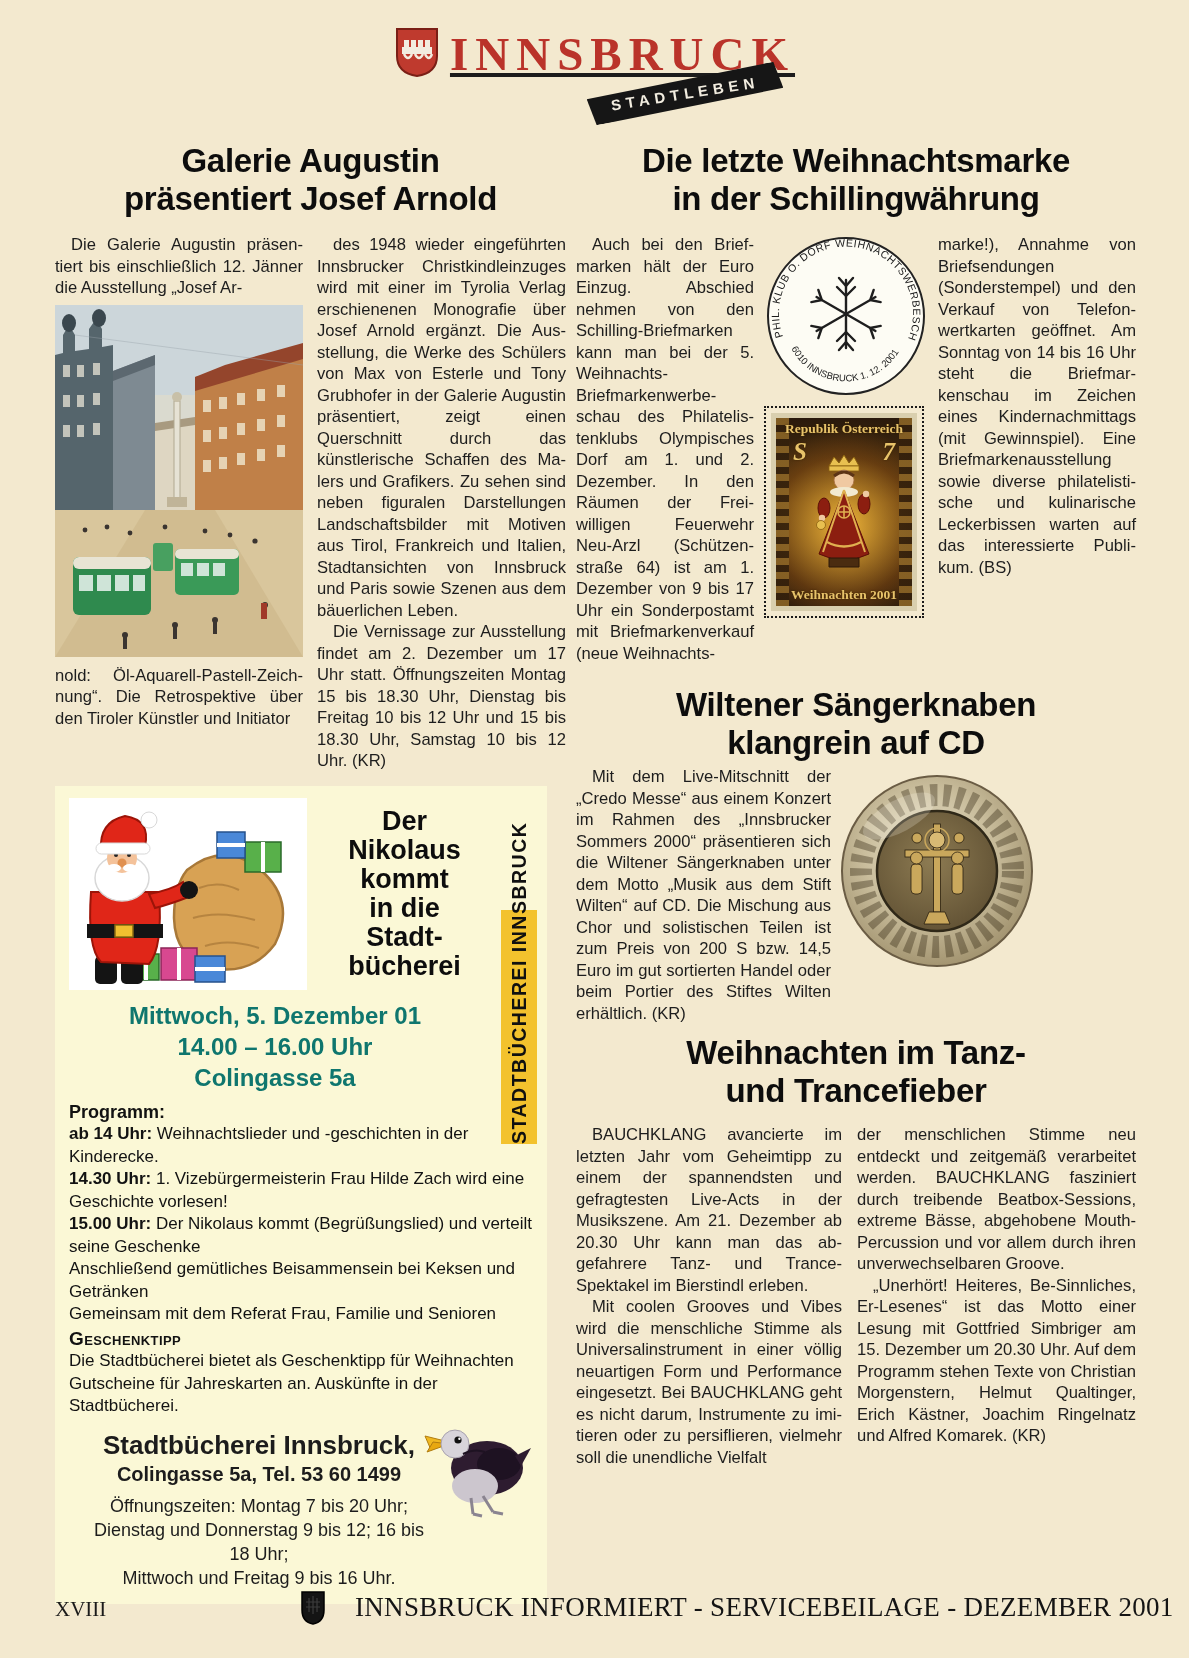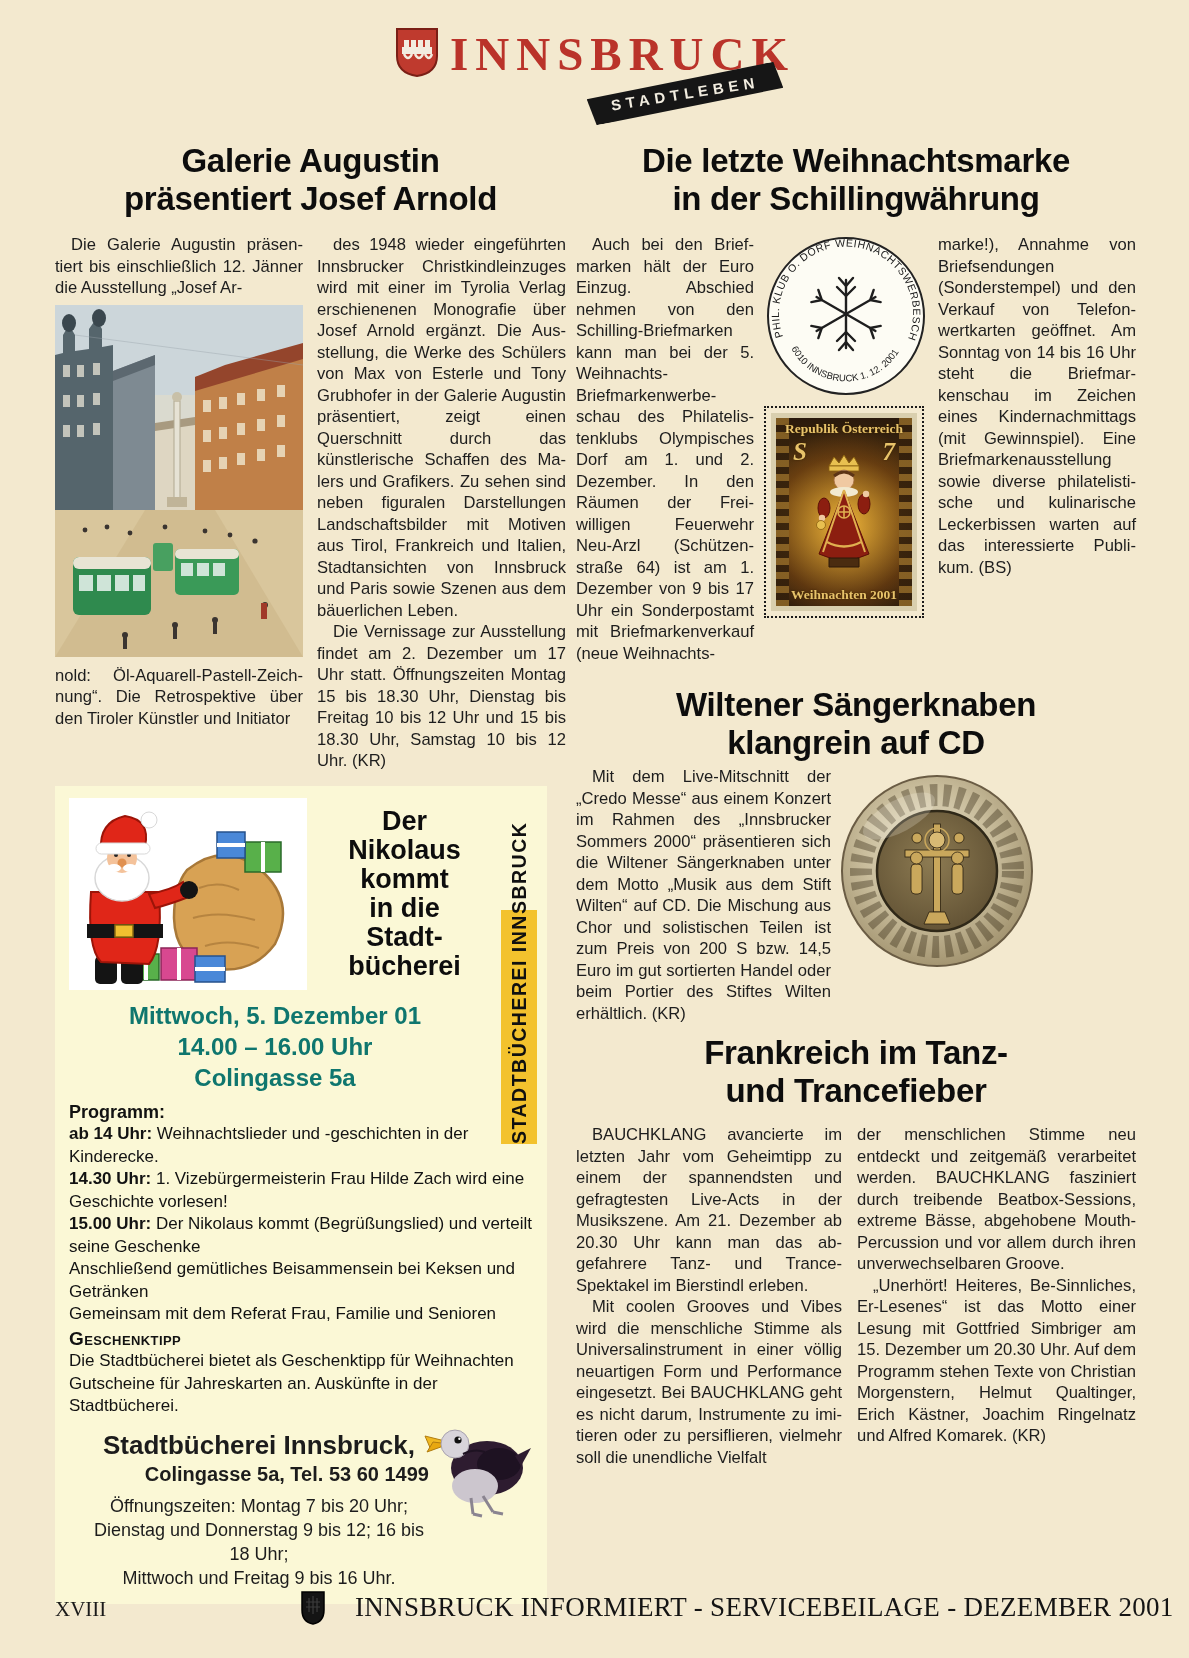--- a/index.html
+++ b/index.html
@@ -3,21 +3,21 @@
 <meta charset="utf-8">
 <style>
   * { margin:0; padding:0; box-sizing:border-box; }
   html,body { background:#e8dec2; }
   body { width:1189px; height:1658px; position:relative; font-family:"Liberation Sans",sans-serif; color:#1c1c1c; overflow:hidden; }
   .page { position:absolute; inset:0; background:#f3e9cf; }
 
   
   .masthead { position:absolute; top:26px; left:0; width:100%; height:104px; }
   .masthead-inner { position:relative; width:440px; margin:0 auto; }
-  .logo-row { display:flex; align-items:center; justify-content:center; gap:10px; }
+  .logo-row { display:flex; align-items:center; justify-content:center; gap:10px;text-decoration:underline; }
   .masthead-title { font-family:"Liberation Serif",serif; font-size:47px; font-weight:bold; letter-spacing:7px; color:#ba332a; white-space:nowrap; }
   .ribbon { position:absolute; left:212px; top:50px; width:196px; height:35px; background:#161616; transform:rotate(-9deg);
             clip-path:polygon(0 22%, 97% 0, 100% 78%, 3% 100%); display:flex; align-items:center; justify-content:center; }
   .ribbon span { color:#f2ede0; font-size:15px; font-weight:bold; letter-spacing:5px; }
 
   
   .col-left  { position:absolute; left:55px;  top:142px; width:511px; }
   .col-right { position:absolute; left:576px; top:142px; width:560px; }
 
   h2.headline { font-size:33px; line-height:38px; font-weight:bold; text-align:center; color:#0d0d0d; letter-spacing:-0.3px; }
@@ -39,21 +39,21 @@
   .vert-strip { position:absolute; top:10px; right:6px; width:54px; height:350px; }
   .vert-bar  { position:absolute; right:4px; top:114px; width:36px; height:234px; background:#f3c22d; }
   .vert-text { position:absolute; right:10px; top:2px; height:346px; writing-mode:vertical-rl; transform:rotate(180deg);
                font-size:19.5px; font-weight:bold; letter-spacing:1.5px; color:#101010; white-space:nowrap; }
   .nik-dates { margin-top:10px; padding-right:52px; text-align:center; color:#0f766e; font-weight:bold; font-size:24px; line-height:31px; }
   .nik-prog  { margin-top:8px; font-size:17px; line-height:22.5px; color:#121212; }
   .prog-label { font-weight:bold; font-size:18px; }
   .gift-label { font-weight:bold; font-variant:small-caps; font-size:19px; letter-spacing:.4px; margin-top:2px; }
   .nik-contact { margin-top:12px; text-align:center; padding-right:104px; padding-left:20px; }
   .contact-name { font-size:26px; font-weight:bold; }
-  .contact-addr { font-size:20px; font-weight:bold; margin-top:2px;text-align:right; }
+  .contact-addr { font-size:20px; font-weight:bold; margin-top:2px; }
   .hours { margin-top:8px; font-size:18px; line-height:24px; }
   .bird-img { position:absolute; right:14px; bottom:86px; width:110px; height:96px; }
 
   
   .marke-row { display:flex; gap:10px; margin-top:16px; }
   .m-col1 { width:178px; flex:none; }
   .m-mid  { width:164px; flex:none; }
   .m-col2 { flex:1; }
   .postmark { width:164px; height:164px; }
   .stamp-wrap { margin-top:8px; border:2px dotted #1a1a1a; padding:5px; width:160px; }
@@ -440,21 +440,21 @@
               <circle cx="118" cy="70" r="5"></circle>
             <path d="M88 144 h16 l5 12 h-26 z"></path>
           </g>
           <circle cx="96" cy="72" r="12" stroke="#caa85c" stroke-width="1.5" fill="none"></circle>
           <ellipse cx="58" cy="48" rx="40" ry="16" fill="rgba(255,252,238,.22)" transform="rotate(-28 58 48)"></ellipse>
         </svg>
       </div>
     </div>
 
     <h2 class="headline mt10">
-      <span>Frankreich im Tanz-</span><br>
+      <span>Weihnachten im Tanz-</span><br>
       <span>und Trancefieber</span>
     </h2>
 
     <div class="bier-row">
       <div class="b-col1">
         <p class="bodytext indent">BAUCHKLANG avancierte im letzten Jahr vom Geheimtipp zu einem der spannendsten und gefragtesten Live-Acts in der Musikszene. Am 21. Dezember ab 20.30 Uhr kann man das ab­gefahrere Tanz- und Trance-Spektakel im Bierstindl erleben.</p>
         <p class="bodytext indent">Mit coolen Grooves und Vi­bes wird die menschliche Stim­me als Universalinstrument in einer völlig neuartigen Form und Performance eingesetzt. Bei BAUCHKLANG geht es nicht darum, Instrumente zu imi­tieren oder zu persiflieren, viel­mehr soll die unendliche Vielfalt</p>
       </div>
       <div class="b-col2">
         <p class="bodytext">der menschlichen Stimme neu entdeckt und zeitgemäß verar­beitet werden. BAUCHKLANG fasziniert durch treibende Beat­box-Sessions, extreme Bässe, abgehobene Mouth-Percussion und vor allem durch ihren un­verwechselbaren Groove.</p>

